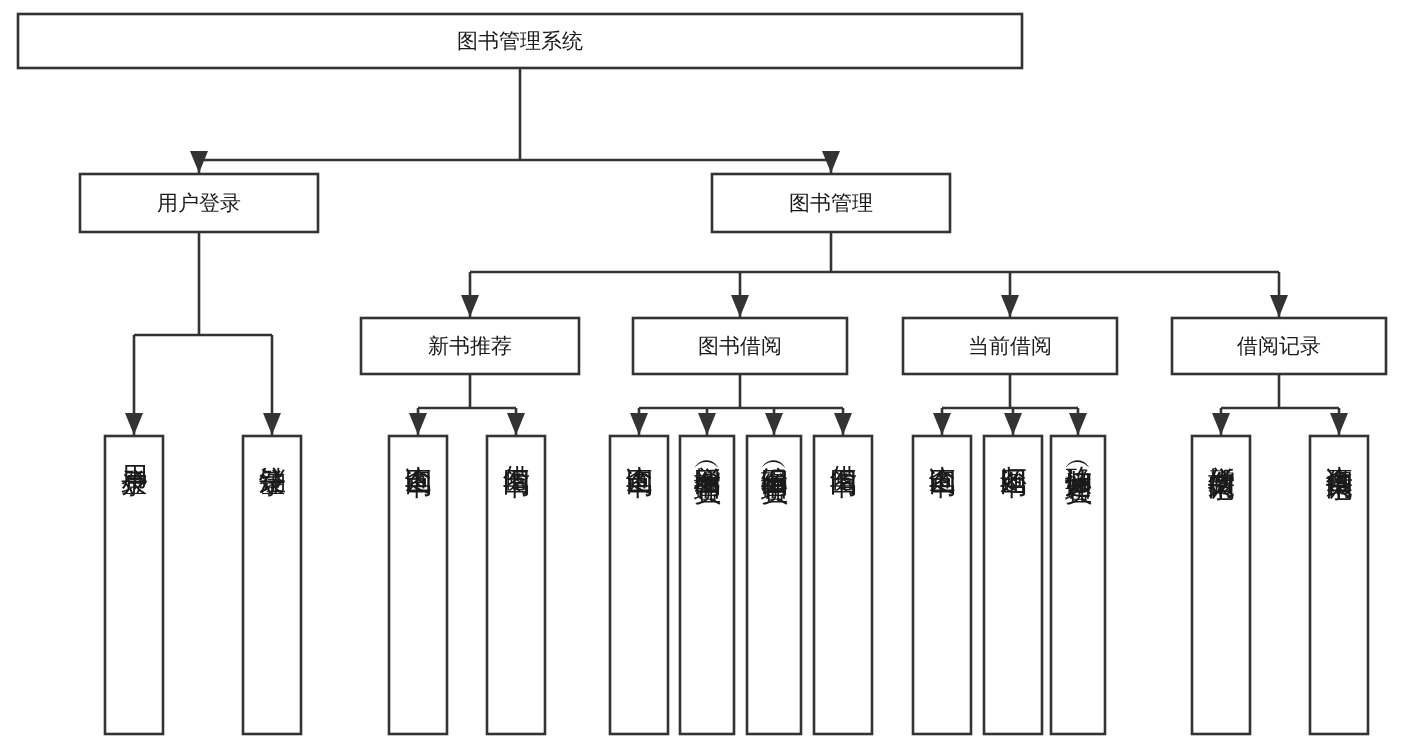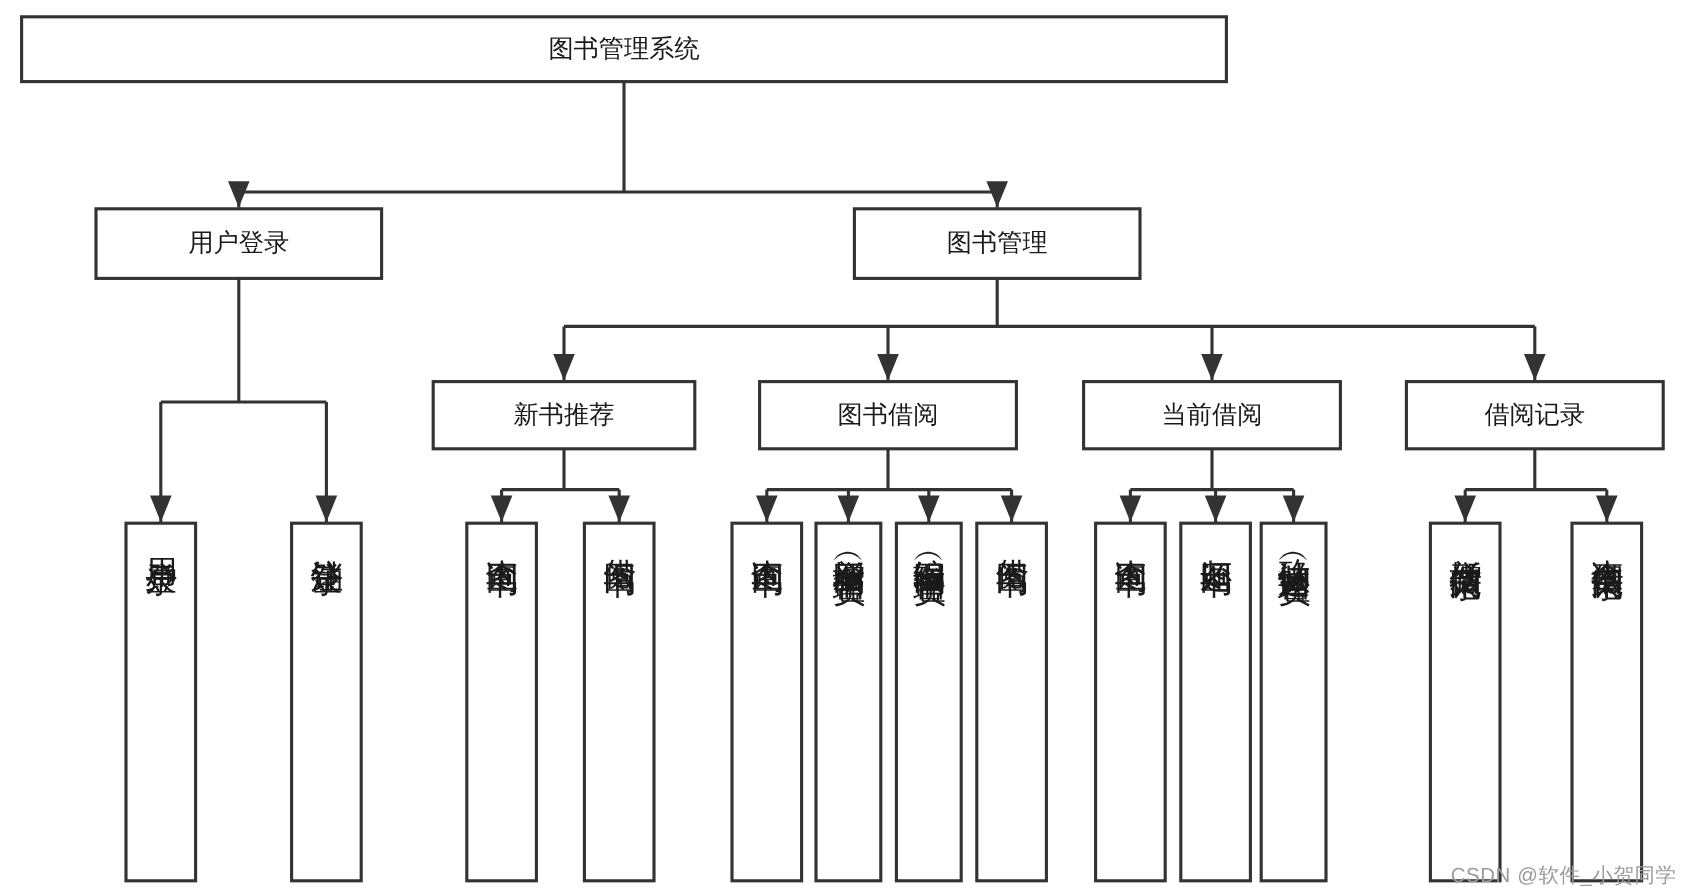--- a/index.html
+++ b/index.html
@@ -201,14 +201,13 @@
       <div class="vertical-label-wrap" style="left: 1051px; top: 444px; width: 54px; height: 282px;">
         <span class="vertical-label">确认归还（管理员）</span>
       </div>
       <div class="vertical-label-wrap" style="left: 1192px; top: 444px; width: 58px; height: 282px;">
         <span class="vertical-label">新增借阅记录</span>
       </div>
       <div class="vertical-label-wrap" style="left: 1310px; top: 444px; width: 58px; height: 282px;">
         <span class="vertical-label">查询借阅记录</span>
       </div>
     </div>
-  <div id="watermark">CSDN @软件_小贺同学</div>
 </div>
 
 </body></html>

